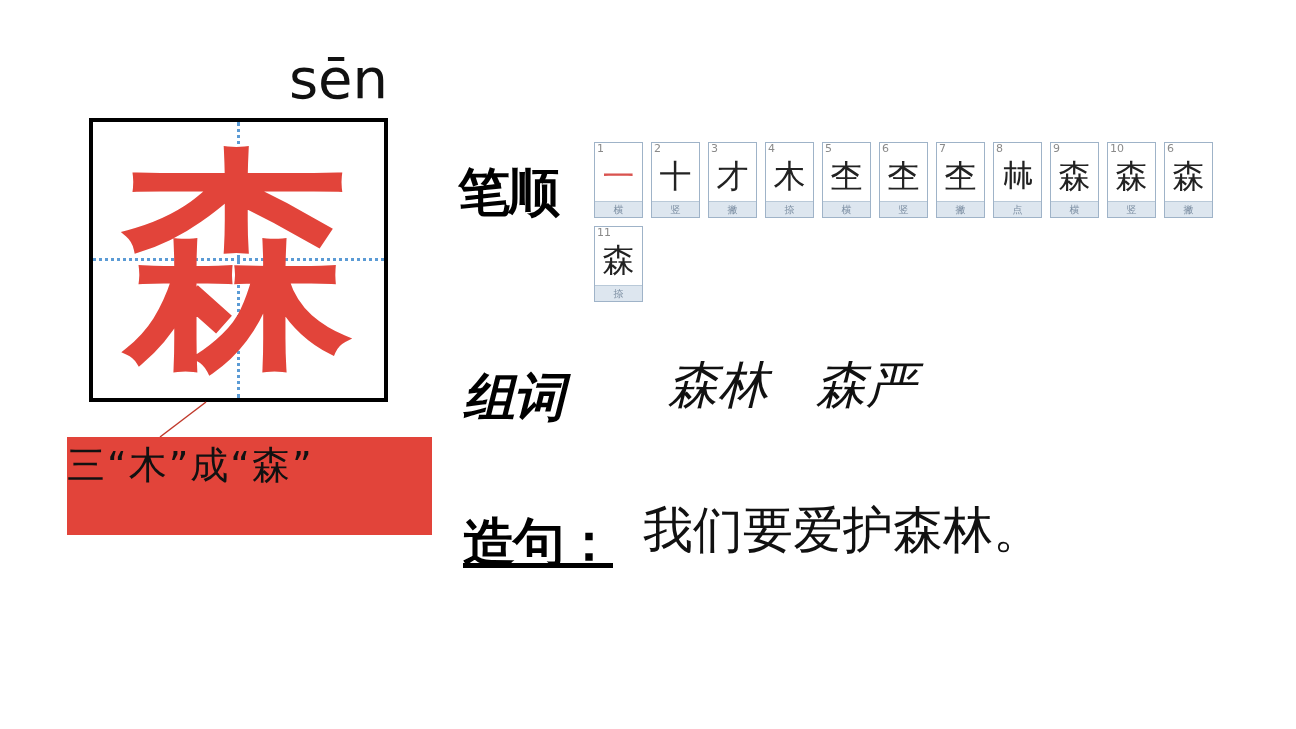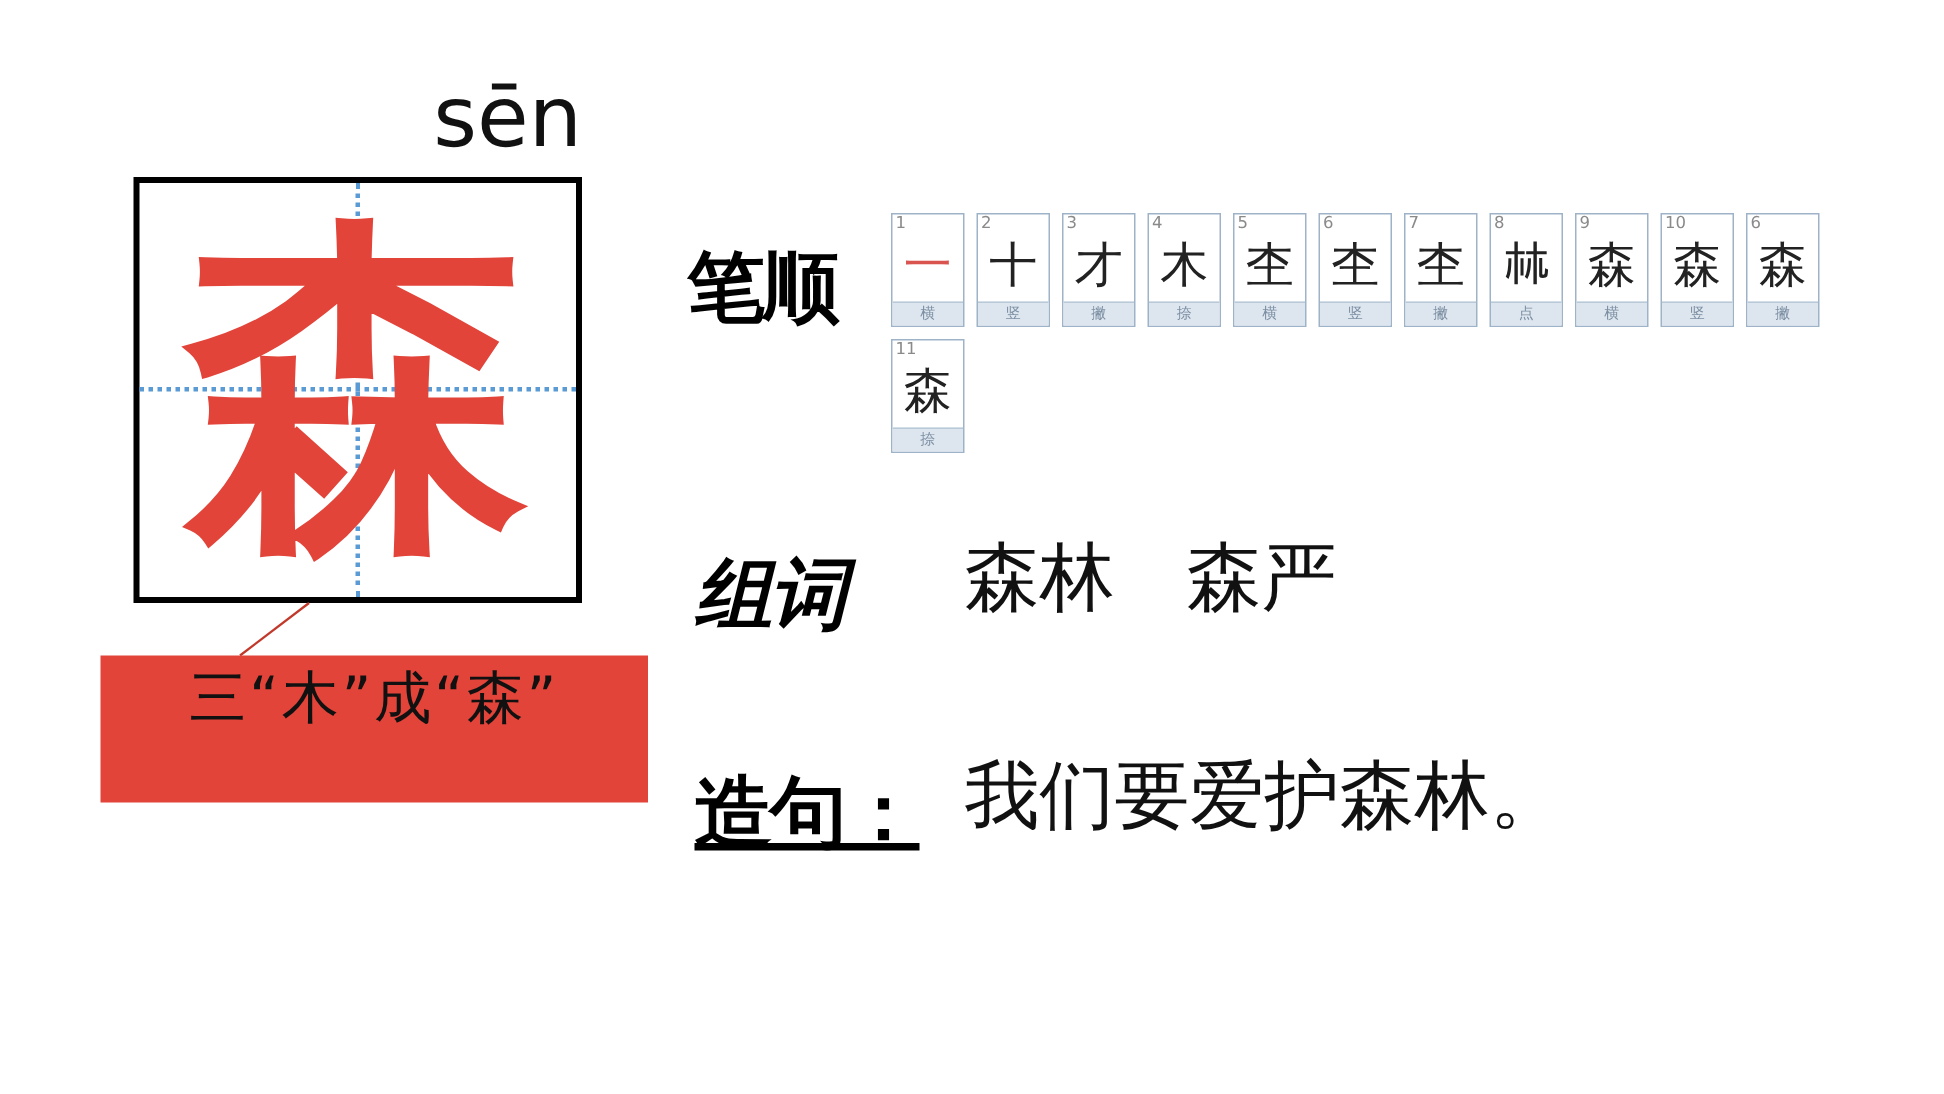--- a/index.html
+++ b/index.html
@@ -28,34 +28,34 @@
     left:93px; top:122px; width:291px; height:276px;
     display:flex; align-items:center; justify-content:center;
     font-family:"DejaVu Sans", sans-serif; font-size:230px; line-height:1; color:#e2443a;
     font-weight:bold;
   }
   .callout-line {
     left:0; top:0; width:1296px; height:729px; pointer-events:none;
   }
   .callout {
     left:67px; top:437px; width:365px; height:98px; background:#e2443a;
-    color:#111; font-size:38px; line-height:44px; text-align:center;
+    color:#111; font-size:38px; line-height:44px; text-align:left;
     padding-top:6px; box-sizing:border-box; letter-spacing:2px;
   }
   .label {
     font-weight:bold; font-size:52px; line-height:60px; color:#000;
     font-family:"DejaVu Sans", sans-serif; letter-spacing:-2px;margin-top:12px;
   }
   .strokes-label { left:458px; top:150px; }
   .words-label { left:463px; top:355px;font-style:italic; }
   .sent-label { left:463px; top:500px;text-decoration:underline; }
   .value {
     font-size:50px; line-height:60px; color:#111;
   }
-  .words { left:643px; top:355px; display:flex; gap:48px; }
+  .words { left:668px; top:355px; display:flex; gap:48px;font-style:italic; }
   .sentence { left:643px; top:500px; }
   .stroke-grid {
     left:594px; top:142px; width:640px;
     display:flex; flex-wrap:wrap; column-gap:8px; row-gap:8px;
   }
   .cell {
     width:49px; height:76px; border:1px solid #9fb3c8; box-sizing:border-box;
     position:relative; background:#fff;
   }
   .cell .num {

